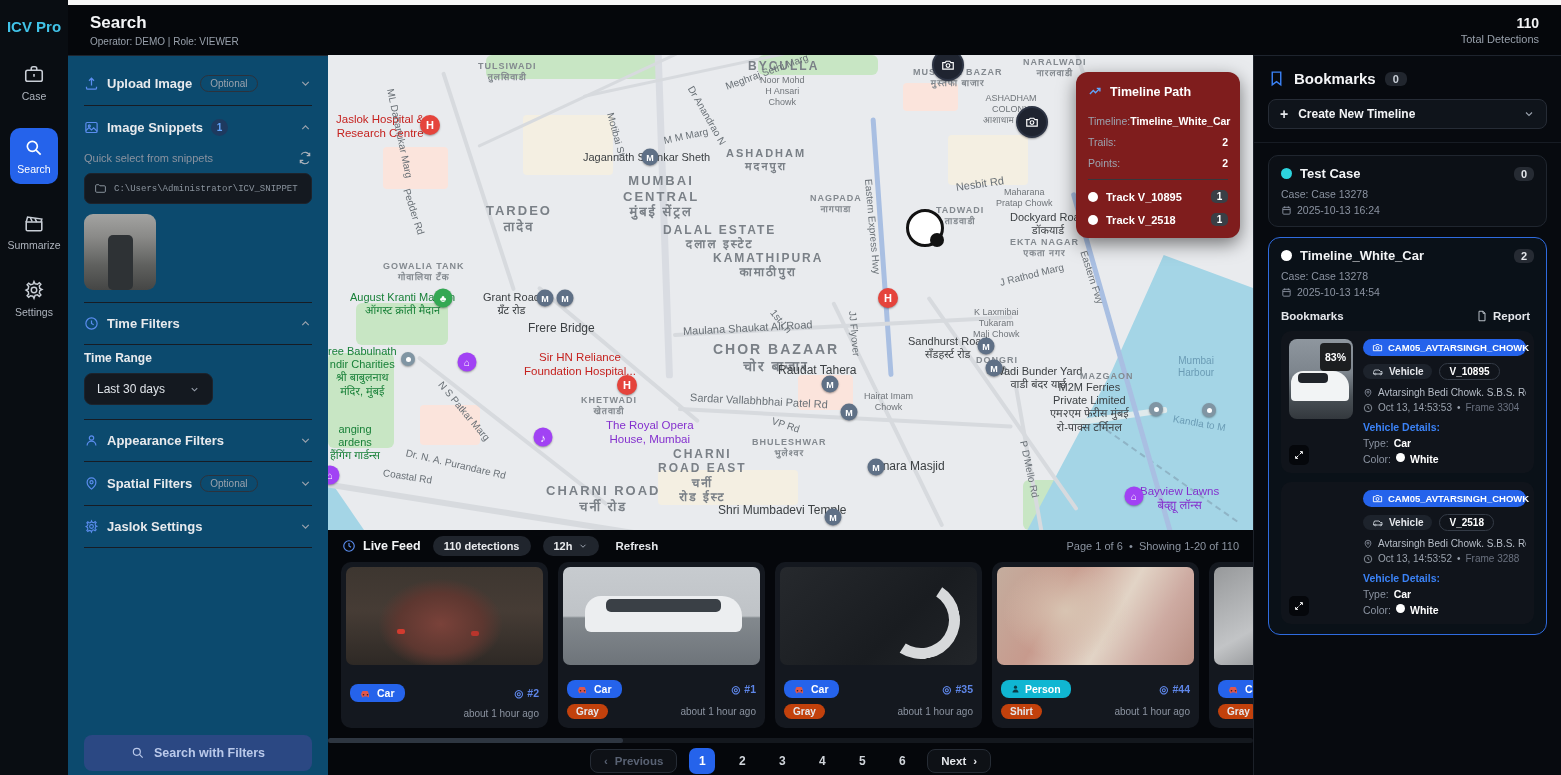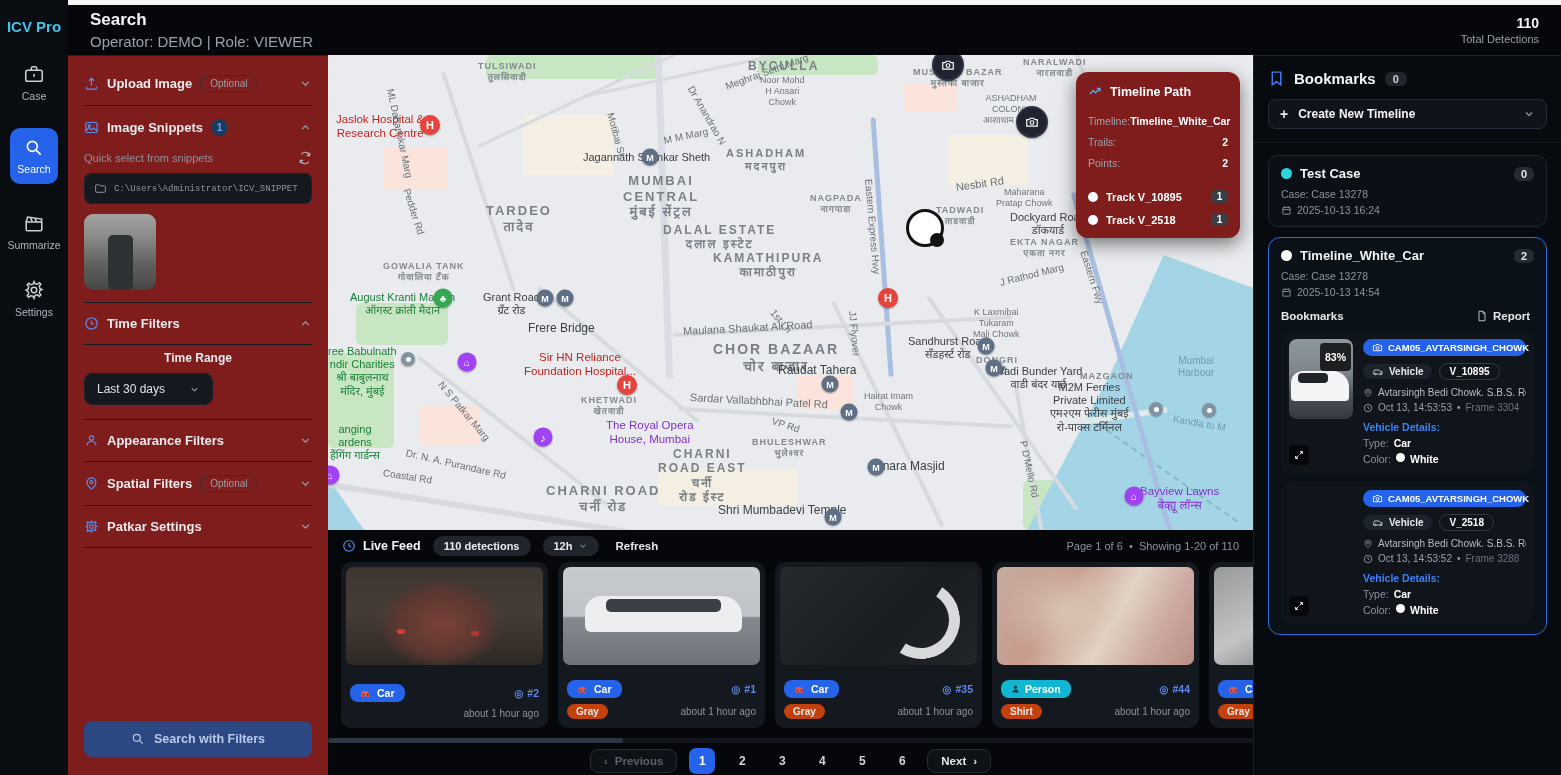--- a/index.html
+++ b/index.html
@@ -9,26 +9,26 @@
   
   .nav-rail{position:absolute;left:0;top:0;width:68px;height:775px;background:#090d12;display:flex;flex-direction:column;align-items:center;}
   .logo{margin-top:18px;font-size:15px;font-weight:bold;color:#41c3e8;}
   .nav-item{margin-top:28px;display:flex;flex-direction:column;align-items:center;gap:5px;color:#aeb4bd;font-size:10.5px;cursor:pointer;}
   .nav-item svg{stroke:#c9ced6;}
   .nav-item.active-tile{margin-top:26px;background:#2563eb;border-radius:10px;width:48px;height:56px;justify-content:center;color:#fff;}
   .nav-item.active-tile svg{stroke:#fff;}
   
   .header{position:absolute;left:68px;top:5px;width:1493px;height:50px;display:flex;justify-content:space-between;align-items:center;padding:0 22px;}
   .hd-title{font-size:17px;font-weight:bold;color:#f3f4f6;}
-  .hd-sub{font-size:15px;color:#98a0ab;margin-top:3px;}
+  .hd-sub{font-size:10px;color:#98a0ab;margin-top:3px;}
   .hd-right{text-align:right;}
   .hd-count{font-size:14px;font-weight:bold;color:#f3f4f6;}
   .hd-count-label{font-size:11px;color:#98a0ab;margin-top:2px;}
   
-  .filter-panel{position:absolute;left:68px;top:55px;width:260px;height:720px;background:#7f1d1d;border-top:1px solid #1e242e;display:flex;flex-direction:column;padding:6px 16px 18px;text-align:center;}
+  .filter-panel{position:absolute;left:68px;top:55px;width:260px;height:720px;background:#0c4a6e;border-top:1px solid #1e242e;display:flex;flex-direction:column;padding:6px 16px 4px;}
   .fp-row{display:flex;align-items:center;gap:8px;padding:13px 0;border-bottom:1px solid #171c24;}
   .fp-row.nb{border-bottom:none;}
   .fp-label{font-size:13px;font-weight:bold;color:#e8eaed;}
   .pill-opt{border:1px solid #2c323c;color:#9aa2ad;font-size:10px;padding:2px 9px;border-radius:10px;}
   .chev{margin-left:auto;color:#9aa2ad;display:flex;}
   .count-badge{width:17px;height:17px;border-radius:50%;background:#1e3a5f;color:#63a4fa;font-size:10px;font-weight:bold;display:flex;align-items:center;justify-content:center;}
   .fp-hint-row{display:flex;align-items:center;justify-content:space-between;padding:2px 0 8px;}
   .fp-hint{font-size:11px;color:#8b93a0;}
   .refresh-ic{color:#aeb4bd;display:flex;cursor:pointer;}
   .path-box{display:flex;align-items:center;gap:7px;background:#141920;border:1px solid #1d232c;border-radius:7px;padding:8px 9px;margin-bottom:10px;}
@@ -331,21 +331,21 @@
       </span>
   </div>
 
   <div class="fp-row">
     <span class="sec-ic">
         <svg width="15" height="15" viewBox="0 0 24 24" fill="none" stroke="currentColor" stroke-width="1.7">
           <circle cx="12" cy="12" r="3"></circle>
           <path d="M12 2.8l1.2 2.4 2.6.5 2-1.7 1.7 1.7-1.7 2 .5 2.6 2.4 1.2-2.4 1.2-.5 2.6 1.7 2-1.7 1.7-2-1.7-2.6.5L12 21.2l-1.2-2.4-2.6-.5-2 1.7-1.7-1.7 1.7-2-.5-2.6L3.3 12l2.4-1.2.5-2.6-1.7-2 1.7-1.7 2 1.7 2.6-.5z"></path>
         </svg>
       </span>
-    <span class="fp-label">Patkar Settings</span>
+    <span class="fp-label">Jaslok Settings</span>
     <span class="chev">
         <svg width="13" height="13" viewBox="0 0 24 24" fill="none" stroke="currentColor" stroke-width="2.2">
           <path d="M6 9l6 6 6-6"></path>
         </svg>
       </span>
   </div>
 
   <div class="fp-spacer"></div>
   <div class="search-btn">
     <span>

